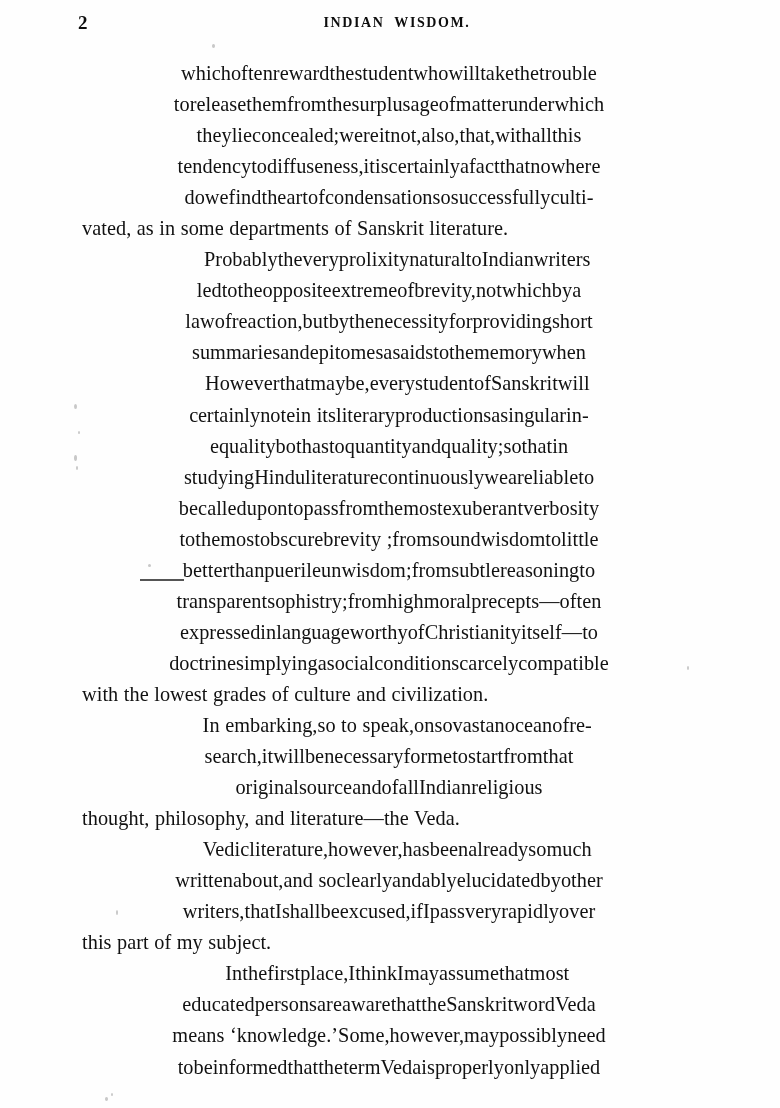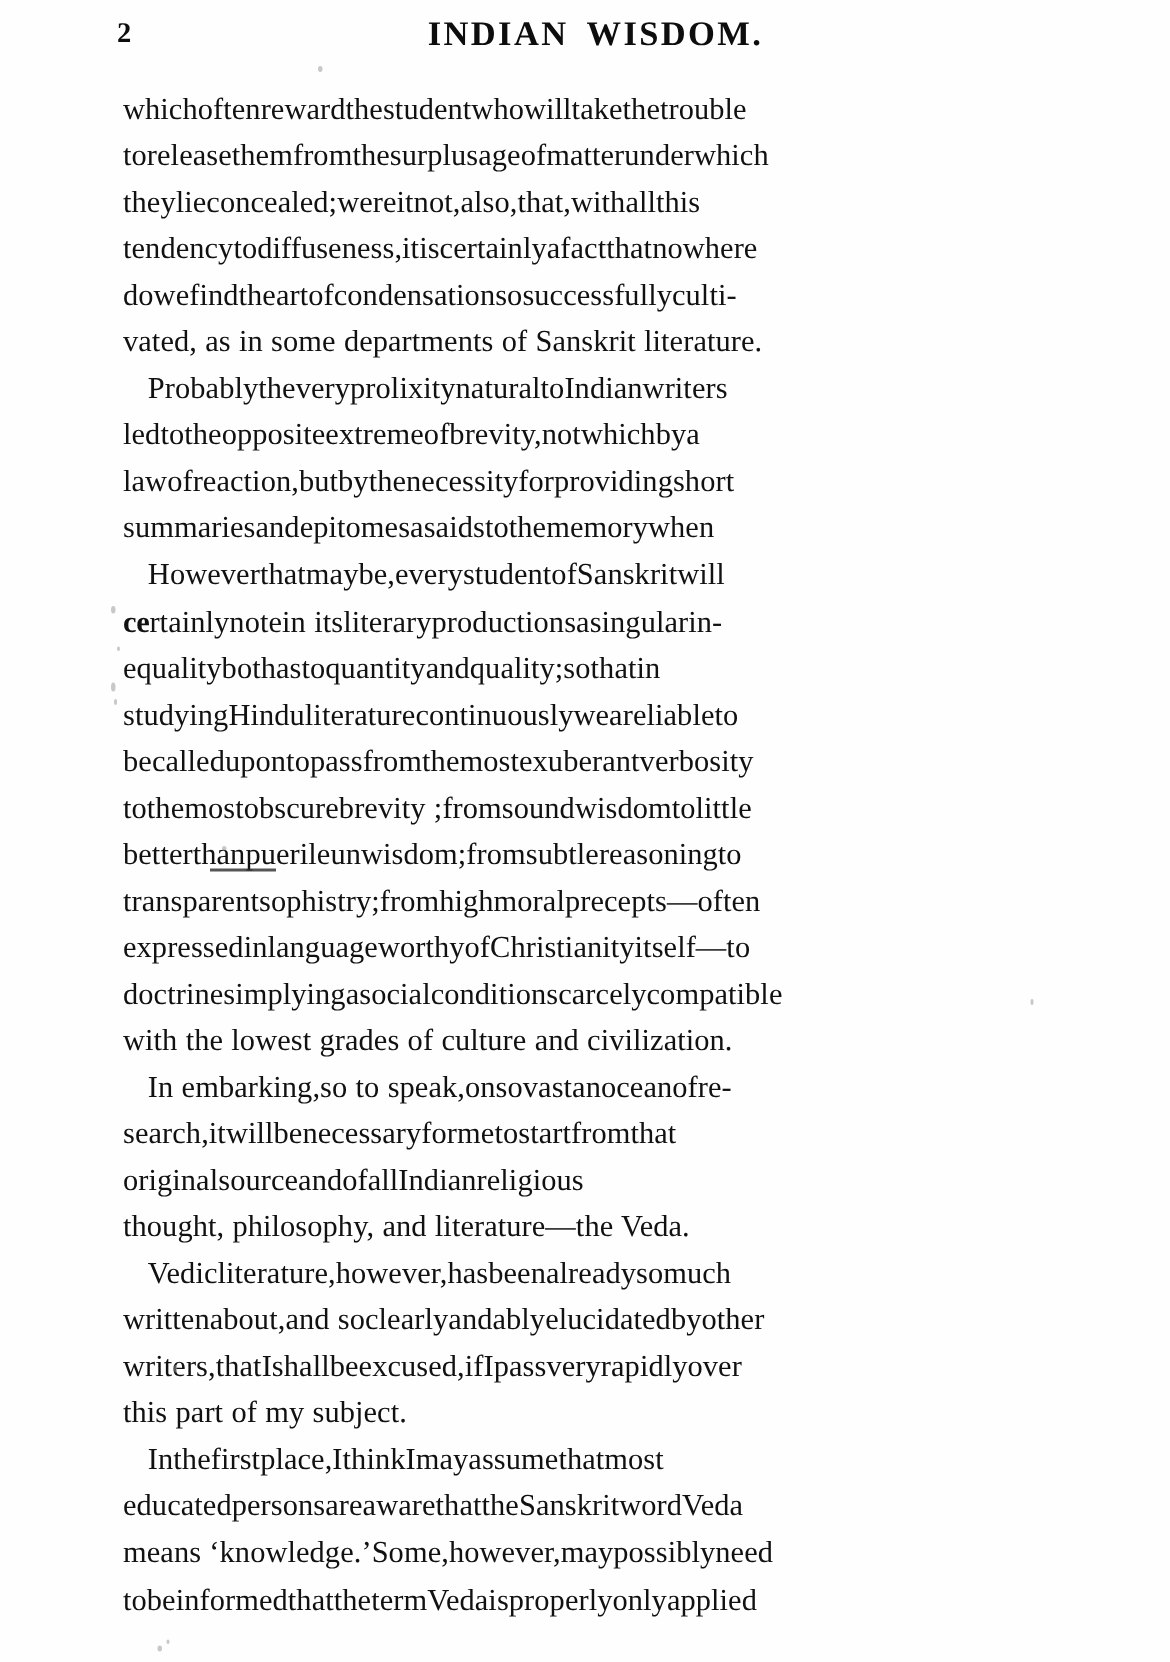--- a/index.html
+++ b/index.html
@@ -40,21 +40,21 @@
     line-height: 26px;
     letter-spacing: 0px;
     color: #0d0d0d;
   }
   .head-title {
     position: absolute;
     left: 0;
     right: 0;
     top: 0;
     text-align: center;
-    font-size: 23px;
+    font-size: 14px;
     font-weight: bold;
     line-height: 26px;
     letter-spacing: 1.6px;
     word-spacing: 5px;
     color: #0d0d0d;
     padding-left: 14px;
   }
 
   
   .textblock {
@@ -79,21 +79,21 @@
   
   .line {
     display: block;
     white-space: nowrap;
     font-size: 20.3px;
     line-height: 31.05px;
     color: #111111;
   }
   .line.j {
     display: flex;
-    justify-content: flex-start;
+    justify-content: center;
   }
   .line.j > span { white-space: pre; }
   .line.r {
     display: block;
   }
 
   
   .speck {
     position: absolute;
     background: #9a9a9a;
@@ -101,21 +101,21 @@
     opacity: .55;
     pointer-events: none;
   }
   .strike {
     position: absolute;
     background: #2a2a2a;
     opacity: .8;
     pointer-events: none;
   }
   .heavy {
-    font-weight: bold;
+    font-weight: normal;
     letter-spacing: -0.2px;
   }
 </style>
 </head>
 <body>
 
 <div id="page">
 
   <div class="running-head">
     <div class="folio">2</div>

